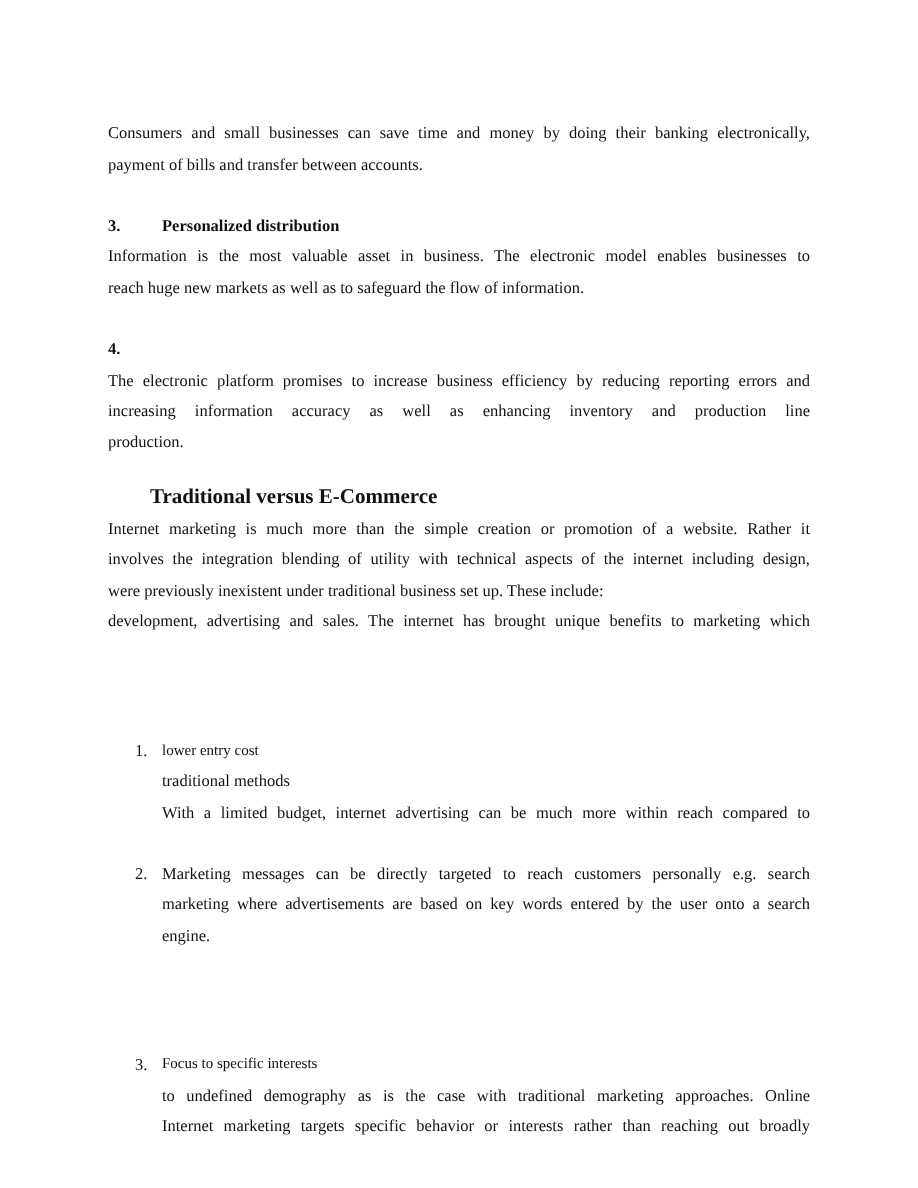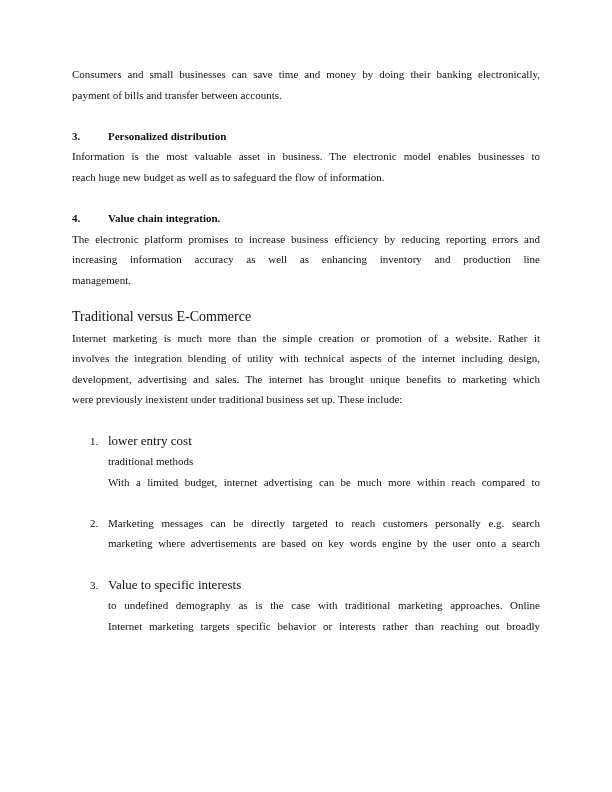--- a/index.html
+++ b/index.html
@@ -1,89 +1,89 @@
 <!DOCTYPE html>
 <html><head>
 <meta charset="utf-8">
 <style>
   html, body { margin: 0; padding: 0; background: #ffffff; }
   body { width: 612px; height: 792px; position: relative; overflow: hidden;
          font-family: "Liberation Serif", "DejaVu Serif", serif; color: #111; }
-  .page { position: absolute; left: 72px; top: 64px; width: 468px; }
+  .page { position: absolute; left: 72px; top: 79px; width: 468px; }
   p, .line { margin: 0; font-size: 11px; line-height: 20.6px; text-align: justify; }
   .just-last { text-align-last: justify; }
   .gap { height: 20.6px; }
   .num-heading { display: flex; font-size: 11px; line-height: 20.6px; font-weight: bold; }
   .num-heading .n { width: 36px; }
-  .section-title { font-size: 14px; font-weight: normal; line-height: 22px; margin-top: 1px; }
+  .section-title { font-size: 14px; font-weight: bold; line-height: 22px; margin-top: 1px; margin-left: 28px; }
   .list { margin: 0; padding: 0; list-style: none; }
   .list-item { position: relative; padding-left: 36px; }
   .list-item .marker { position: absolute; left: 18px; top: 0; font-size: 11px; line-height: 20.6px; }
-  .list-item .label { font-size: 13px; line-height: 20.6px; }
+  .list-item .label { font-size: 10px; line-height: 20.6px; margin-top: 45px; }
 </style>
 </head>
 <body>
 
 <div class="page">
 
   <div>
     <div class="line just-last">Consumers and small businesses can save time and money by doing their banking electronically,</div>
     <div class="line">payment of bills and transfer between accounts.</div>
   </div>
 
   <div class="gap"></div>
 
   <div>
     <div class="num-heading">
       <span class="n">3.</span>
       <span>Personalized distribution</span>
     </div>
     <div class="line just-last">Information is the most valuable asset in business. The electronic model enables businesses to</div>
-    <div class="line">reach huge new budget as well as to safeguard the flow of information.</div>
+    <div class="line">reach huge new markets as well as to safeguard the flow of information.</div>
   </div>
 
   <div class="gap"></div>
 
   <div>
     <div class="num-heading">
       <span class="n">4.</span>
-      <span>Value chain integration.</span>
     </div>
     <div class="line just-last">The electronic platform promises to increase business efficiency by reducing reporting errors and</div>
     <div class="line just-last">increasing information accuracy as well as enhancing inventory and production line</div>
-    <div class="line">management.</div>
+    <div class="line">production.</div>
   </div>
 
   <div style="height:14px"></div>
 
   <div>
     <div class="section-title">Traditional versus E-Commerce</div>
     <div class="line just-last">Internet marketing is much more than the simple creation or promotion of a website. Rather it</div>
     <div class="line just-last">involves the integration blending of utility with technical aspects of the internet including design,</div>
+    <div class="line">were previously inexistent under traditional business set up. These include:</div>
     <div class="line just-last">development, advertising and sales. The internet has brought unique benefits to marketing which</div>
-    <div class="line">were previously inexistent under traditional business set up. These include:</div>
 
     <div class="gap"></div>
 
     <ul class="list">
       <li class="list-item">
         <span class="marker">1.</span>
         <div class="label">lower entry cost</div>
         <div class="line">traditional methods</div>
         <div class="line just-last">With a limited budget, internet advertising can be much more within reach compared to</div>
       </li>
       <li class="gap"></li>
       <li class="list-item">
         <span class="marker">2.</span>
         <div class="line just-last">Marketing messages can be directly targeted to reach customers personally e.g. search</div>
-        <div class="line just-last">marketing where advertisements are based on key words engine by the user onto a search</div>
+        <div class="line just-last">marketing where advertisements are based on key words entered by the user onto a search</div>
+        <div class="line">engine.</div>
       </li>
       <li class="gap"></li>
       <li class="list-item">
         <span class="marker">3.</span>
-        <div class="label">Value to specific interests</div>
+        <div class="label">Focus to specific interests</div>
         <div class="line just-last">to undefined demography as is the case with traditional marketing approaches. Online</div>
         <div class="line just-last">Internet marketing targets specific behavior or interests rather than reaching out broadly</div>
       </li>
     </ul>
   </div>
 
 </div>
 
 </body></html>

